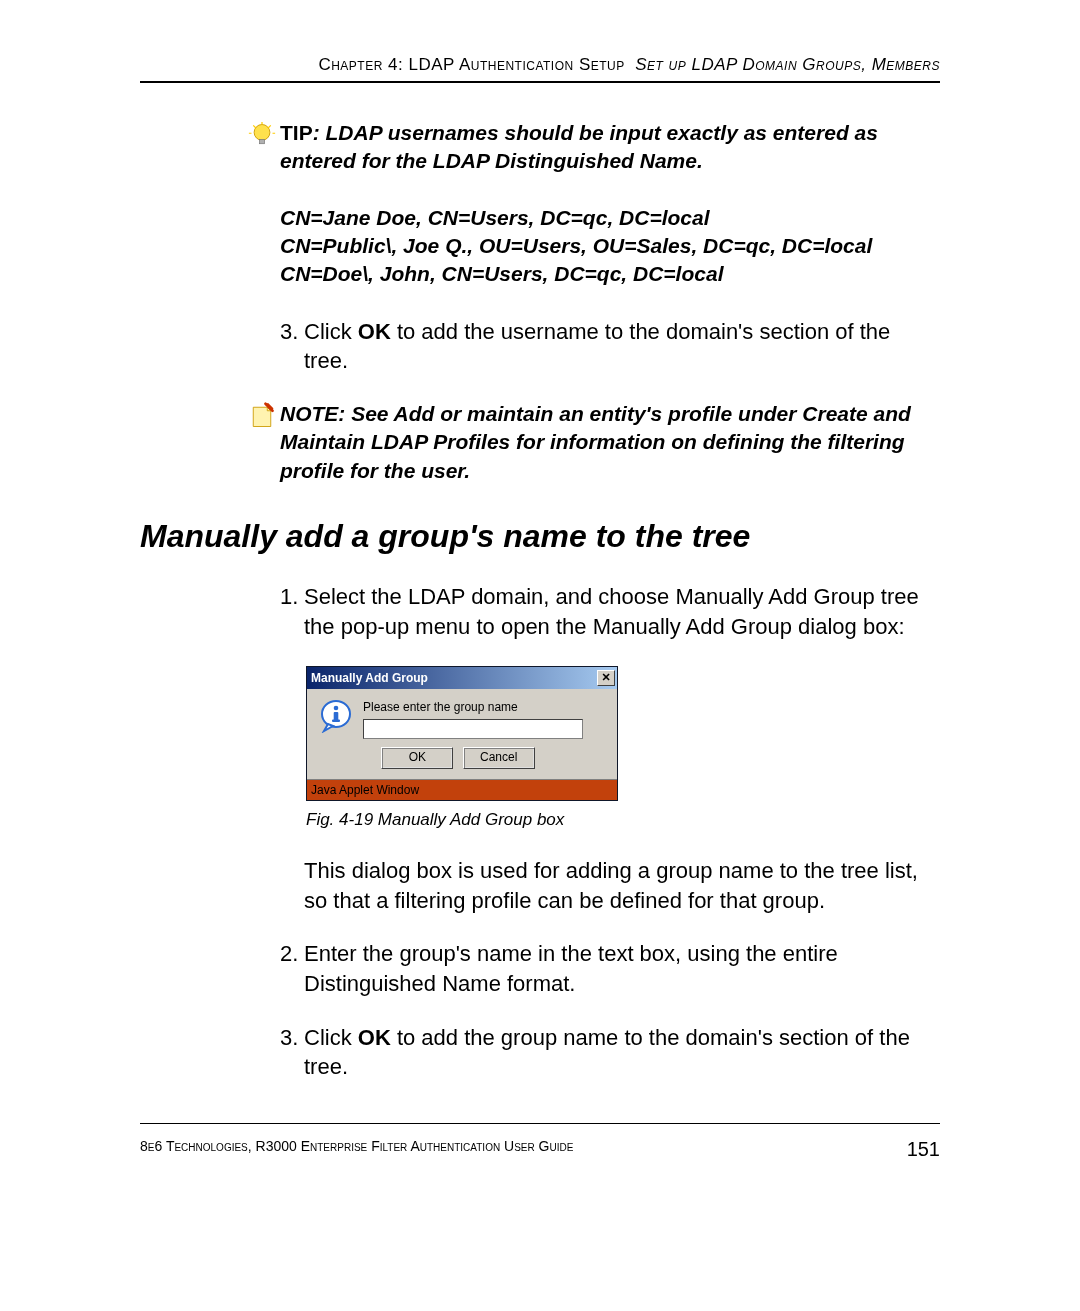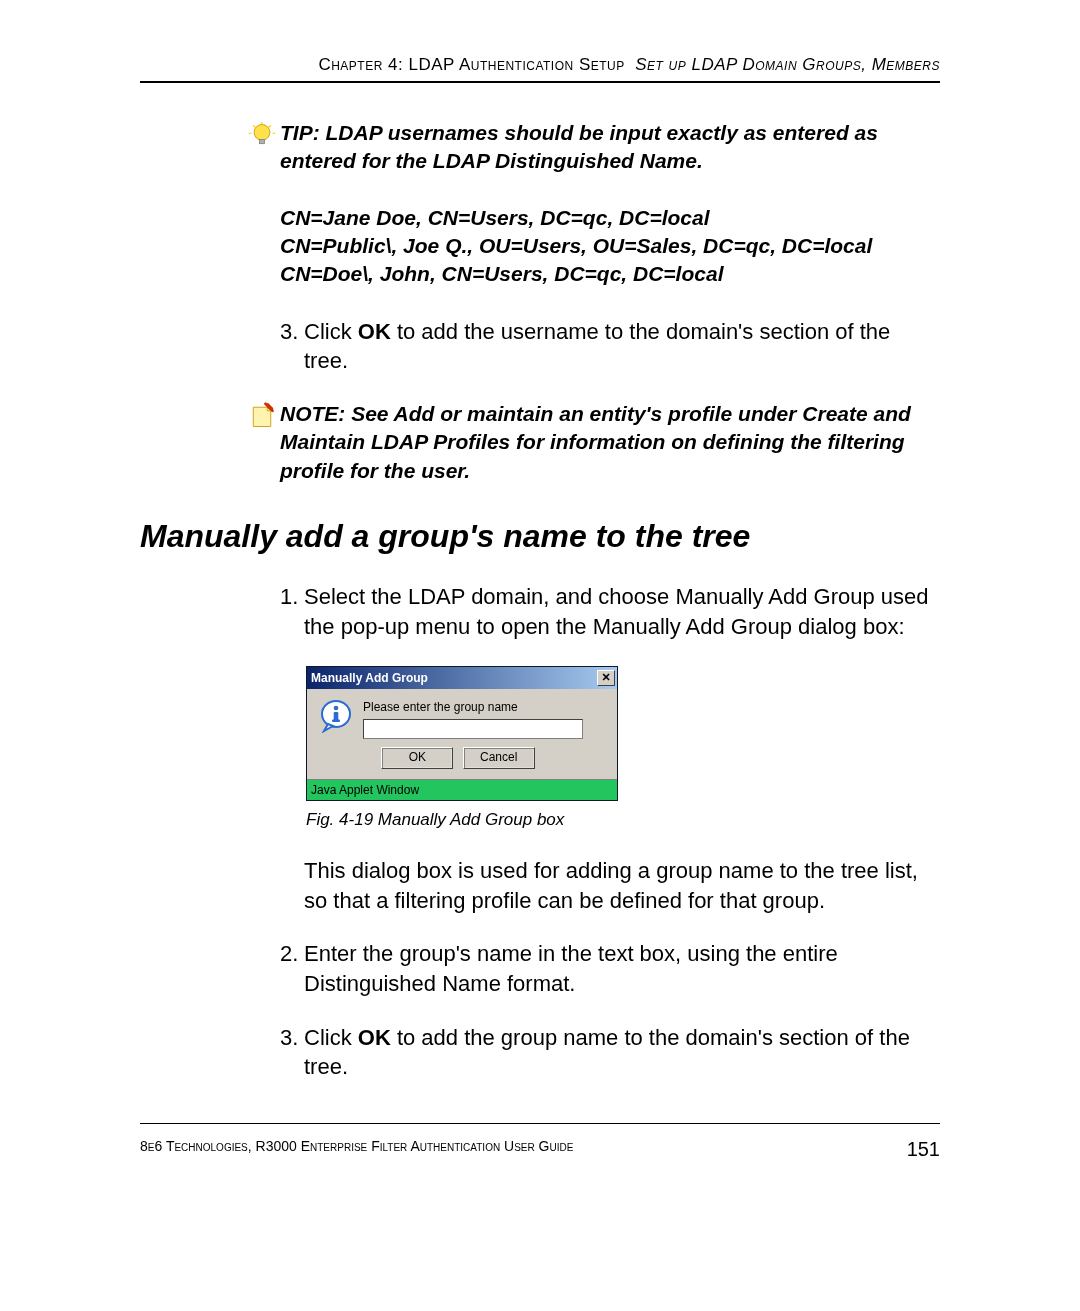--- a/index.html
+++ b/index.html
@@ -153,21 +153,21 @@
     border-bottom-color: #404040;
     font-size: 12px;
     text-align: center;
     margin: 0 3px;
     box-shadow: 1px 1px 0 #808080 inset, -1px -1px 0 #e0e0e0 inset;
   }
   .applet-bar {
     border-top: 1px solid #808080;
     padding: 2px 4px;
     font-size: 12px;
-    background: #22c55e;
+    background: #c2410c;
   }
   .fig-caption {
     margin-left: 58px;
     font-style: italic;
     font-size: 17px;
     margin-bottom: 24px;
   }
   .footer {
     position: absolute;
     bottom: 150px;
@@ -195,21 +195,21 @@
 
     <div class="tip-row">
       <span class="tip-icon">
         <svg viewBox="0 0 32 32" width="28" height="28">
           <circle cx="16" cy="13" r="9" fill="#ffe14d" stroke="#cc9900" stroke-width="1"></circle>
           <rect x="13" y="21" width="6" height="5" fill="#b0b0b0" stroke="#707070" stroke-width="0.7"></rect>
           <path d="M6 5 L9 8 M26 5 L23 8 M16 1 L16 4 M4 14 L1 14 M28 14 L31 14" stroke="#ffcc00" stroke-width="1.4"></path>
         </svg>
       </span>
       <div class="tip-text">
-        <span class="tip-label" style="font-style:italic;text-align:center;">TIP</span><span>: LDAP usernames should be input exactly as entered as entered for the LDAP Distinguished Name.</span>
+        <span class="tip-label" style="text-align:center;">TIP</span><span>: LDAP usernames should be input exactly as entered as entered for the LDAP Distinguished Name.</span>
       </div>
     </div>
 
     <div class="examples-block">
       <span>CN=Jane Doe, CN=Users, DC=qc, DC=local</span><br>
       <span>CN=Public\, Joe Q., OU=Users, OU=Sales, DC=qc, DC=local</span><br>
       <span>CN=Doe\, John, CN=Users, DC=qc, DC=local</span>
     </div>
 
     <div class="step">
@@ -230,21 +230,21 @@
       </span>
       <div class="note-text">
         <span class="note-label" style="font-style:italic;">NOTE</span><span>: See Add or maintain an entity's profile under Create and Maintain LDAP Profiles for information on defining the filtering profile for the user.</span>
       </div>
     </div>
 
     <h2 class="section-heading">Manually add a group's name to the tree</h2>
 
     <div class="step">
       <span class="step-num">1.</span>
-      <span class="step-body">Select the LDAP domain, and choose Manually Add Group used the pop-up menu to open the Manually Add Group dialog box:</span>
+      <span class="step-body">Select the LDAP domain, and choose Manually Add Group tree the pop-up menu to open the Manually Add Group dialog box:</span>
     </div>
 
     <div class="dialog-wrap">
       <div class="dialog">
         <div class="titlebar">
           <span>Manually Add Group</span>
           <span class="close-btn">✕</span>
         </div>
         <div class="dialog-body">
           <span class="info-icon">

